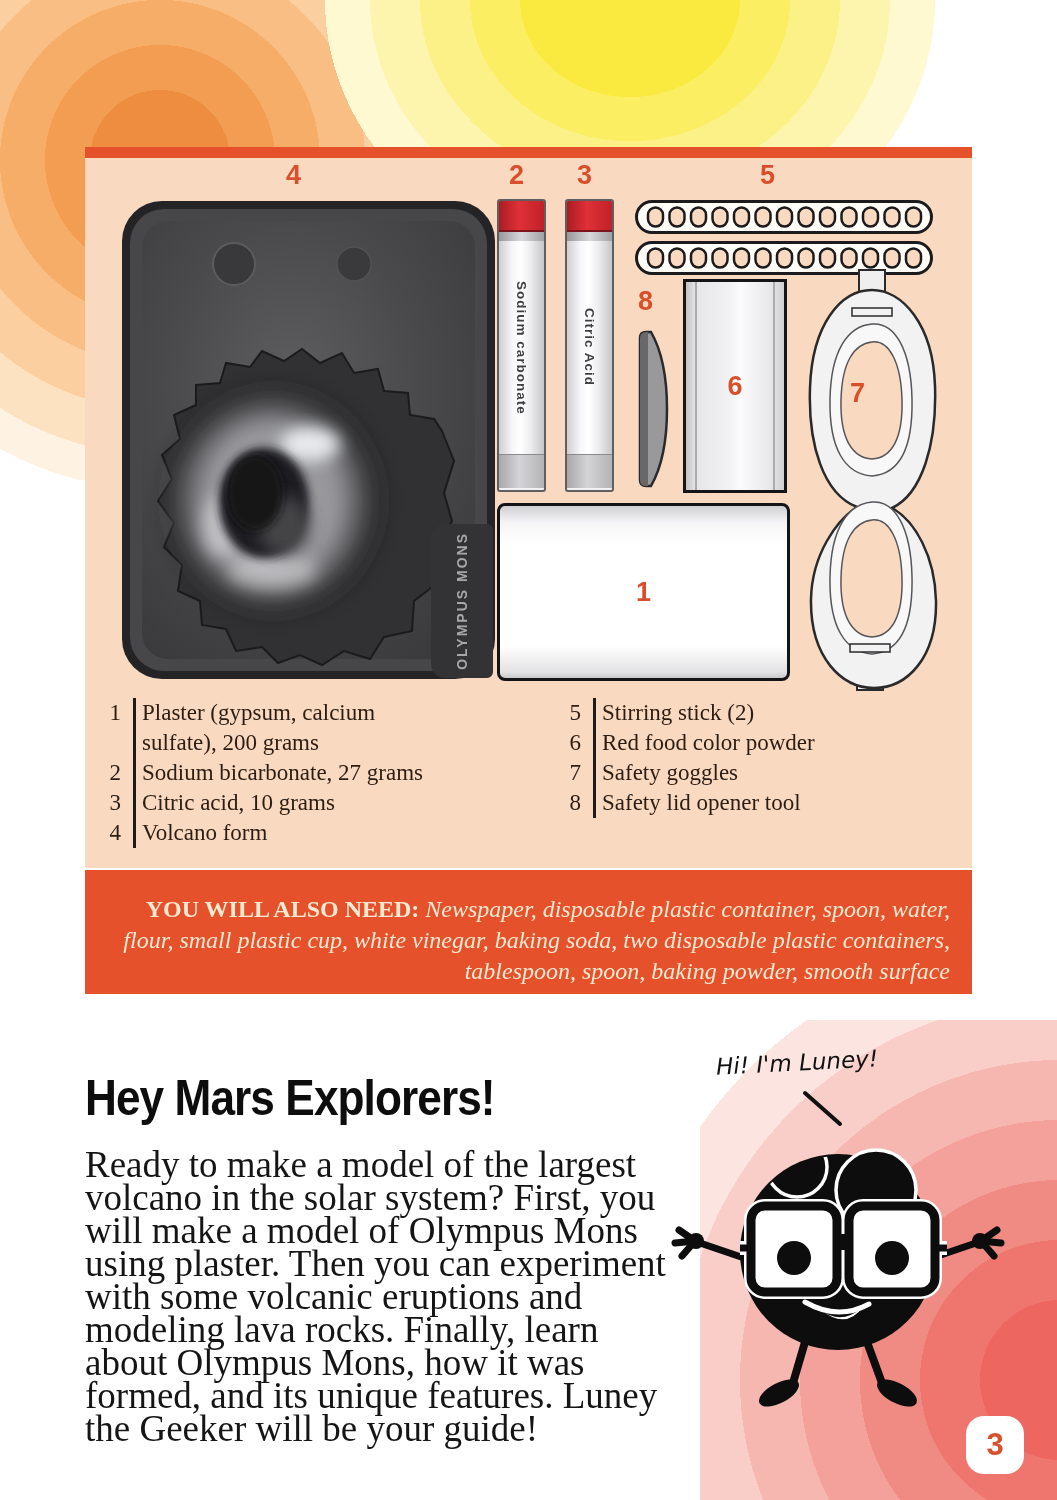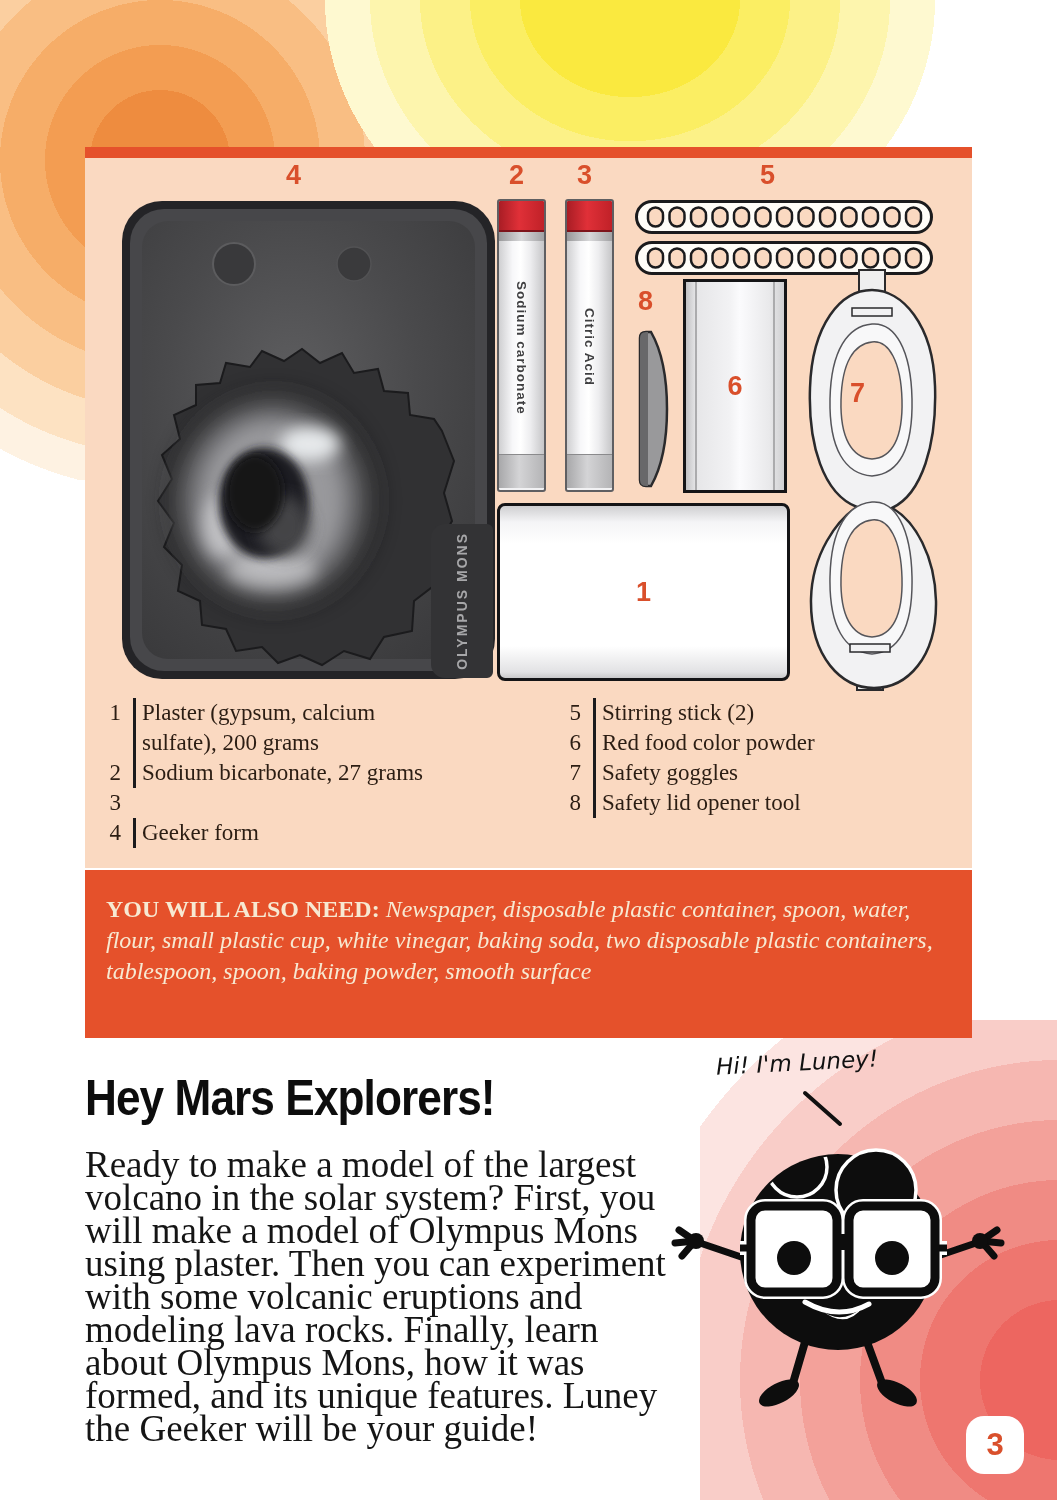--- a/index.html
+++ b/index.html
@@ -76,23 +76,23 @@
   #goggles { position:absolute; left:796px; top:268px; }
   
   #legend { position:absolute; left:105px; top:698px; width:850px; display:flex;
     font-family:"Liberation Serif", serif; color:#2b1d13; font-size:23px; }
   .lcol-left { width:460px; } .lcol-right { width:380px; }
   .lrow { display:flex; }
   .ln { width:28px; text-align:right; padding-right:12px; line-height:30px; flex:none; }
   .lt { border-left:3px solid #1b1b1d; padding-left:6px; line-height:30px; }
   .lcol-left .lt { width:320px; }
   
-  #also-bar { position:absolute; left:85px; top:870px; width:887px; height:168px;
+  #also-bar { position:absolute; left:85px; top:870px; width:887px; height:124px;
     background:#e5512b; color:#f7e9d2; padding:24px 22px 0 21px;
-    font-family:"Liberation Serif", serif; font-size:24px; line-height:31px; }
+    font-family:"Liberation Serif", serif; font-size:24px; line-height:31px;text-align:right; }
   #also-bar .also-label { font-weight:bold; font-style:normal; }
   #also-bar .also-text { font-style:italic; }
   
   #intro-heading { position:absolute; left:85px; top:1068px; color:#0d0d0d;
     font-weight:bold; font-size:48px; letter-spacing:-1px;
     transform:scale(.92,1.06); transform-origin:left top; }
   #intro-body { position:absolute; left:85px; top:1148px; width:582px;
     font-family:"Liberation Serif", serif; font-size:37px; line-height:33px; color:#151515; }
   
   #luney-caption { position:absolute; left:716px; top:1048px; width:220px;
@@ -264,24 +264,25 @@
       <div class="lrow">
         <span class="ln">1</span>
         <span class="lt">Plaster (gypsum, calcium sulfate), 200 grams</span>
       </div>
       <div class="lrow">
         <span class="ln">2</span>
         <span class="lt">Sodium bicarbonate, 27 grams</span>
       </div>
       <div class="lrow">
         <span class="ln">3</span>
+        <span class="lt">Citric acid, 10 grams</span>
       </div>
       <div class="lrow">
         <span class="ln">4</span>
-        <span class="lt">Geeker form</span>
+        <span class="lt">Volcano form</span>
       </div>
     </div>
     <div class="lcol-right">
       <div class="lrow">
         <span class="ln">5</span>
         <span class="lt">Stirring stick (2)</span>
       </div>
       <div class="lrow">
         <span class="ln">6</span>
         <span class="lt">Red food color powder</span>

